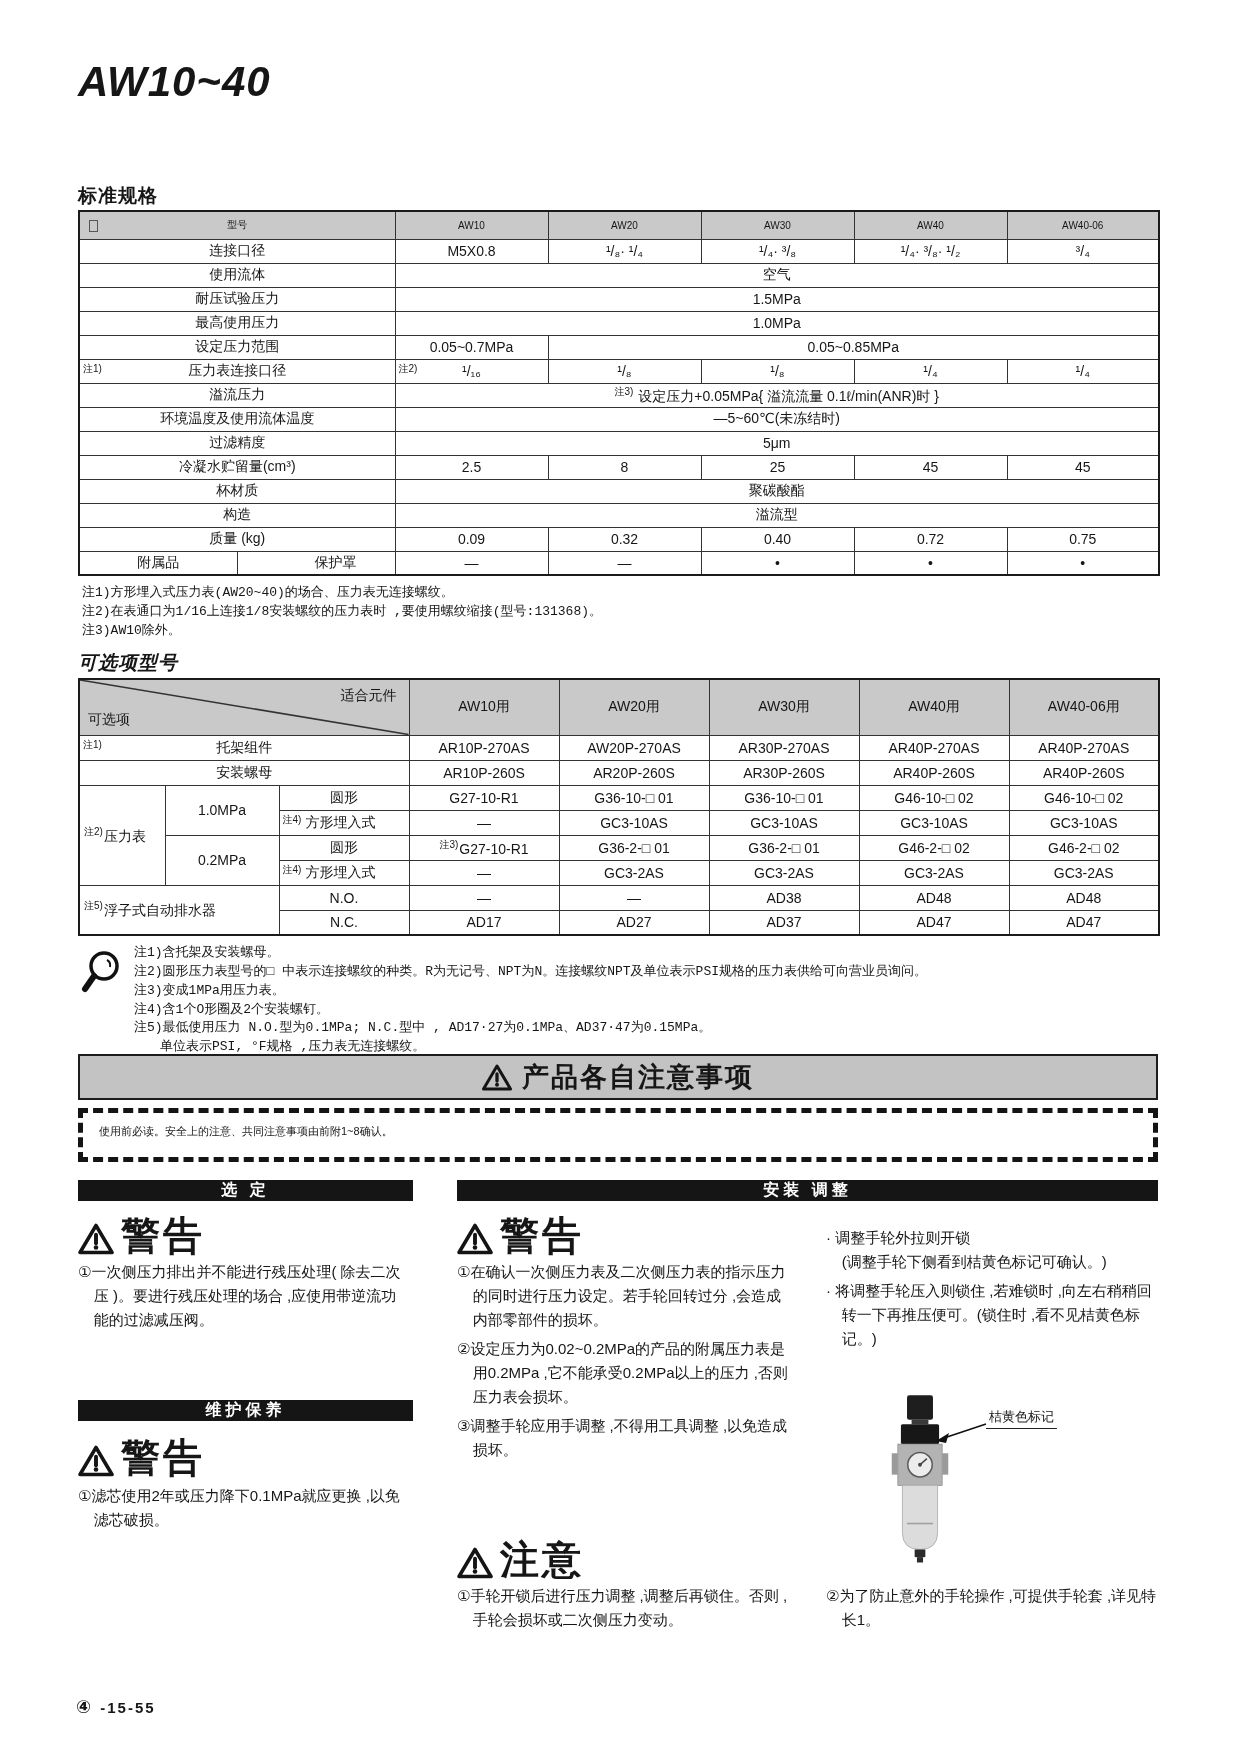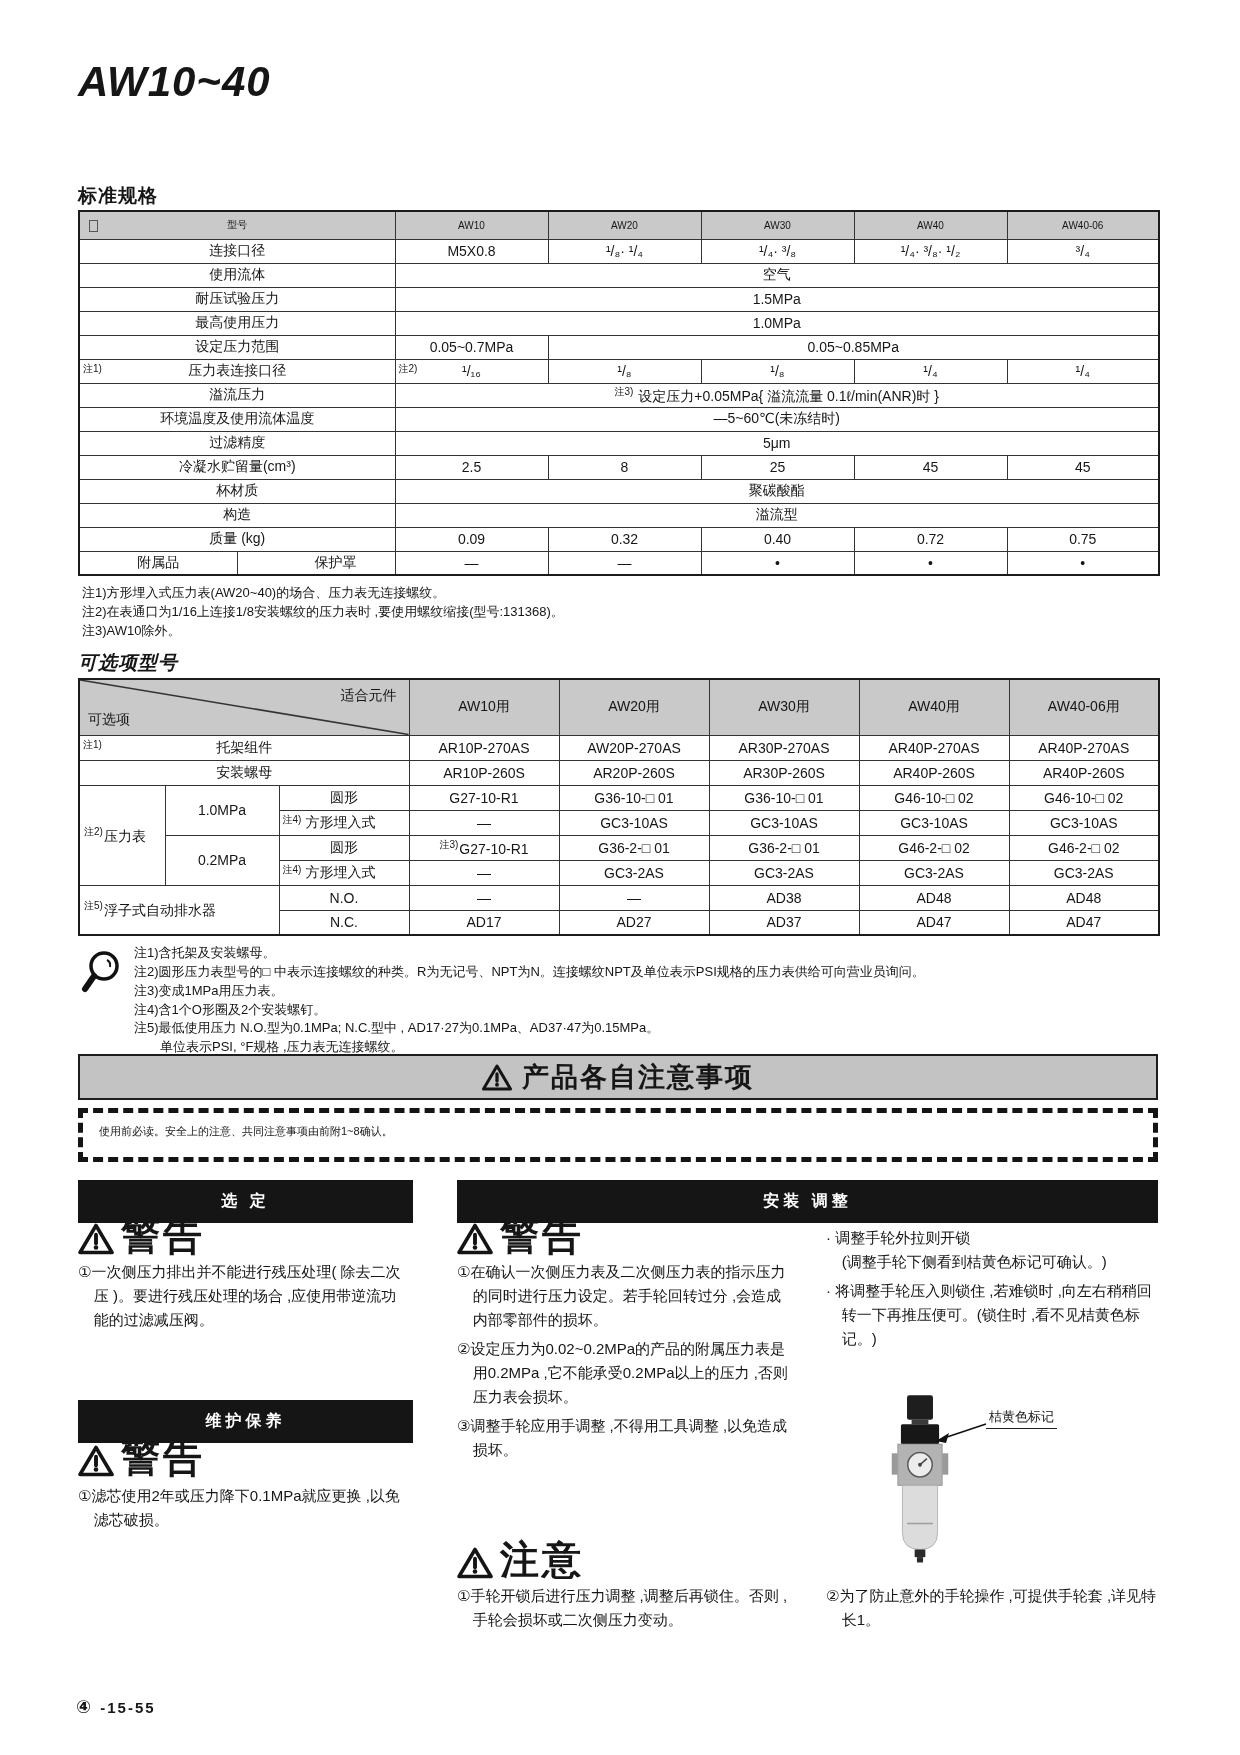--- a/index.html
+++ b/index.html
@@ -31,25 +31,25 @@
   .ph-box { position:absolute; left:9px; top:8px; width:9px; height:12px; border:1px solid #555; }
   .center-lbl { display:block; text-align:center; }
 
   td.diag { padding:0; background:#c9c9c9; }
   .diag-wrap { position:absolute; inset:0; }
   .diag-wrap svg { position:absolute; inset:0; width:100%; height:100%; }
   .diag-top { position:absolute; right:12px; top:7px; font-size:14px; }
   .diag-bottom { position:absolute; left:8px; bottom:6px; font-size:14px; }
 
   .notes { font-size:13px; line-height:1.45; }
-  .notes div { white-space:pre-line; }
+  .notes div { white-space:pre-line;font-family:Liberation Mono, monospace; }
 
   .black-bar {
     background:#151515; color:#fff; font-size:16px; font-weight:bold;
-    display:flex; align-items:center; justify-content:center; letter-spacing:4px; height:43px;
+    display:flex; align-items:center; justify-content:center; letter-spacing:4px; height:21px;
   }
   .banner {
     background:#c3c3c3; border:2px solid #1d1d1d; height:46px;
     display:flex; align-items:center; justify-content:center; gap:10px;
   }
   .banner-text { font-size:27px; font-weight:bold; letter-spacing:2px; }
   .dashed-box { border:5px dashed #141414; height:54px; padding:11px 16px; font-size:11px; }
 
   .warn-head { display:flex; align-items:flex-end; gap:7px; }
   .warn-head .wtxt { font-size:39px; font-weight:bold; letter-spacing:3px; line-height:1; }

